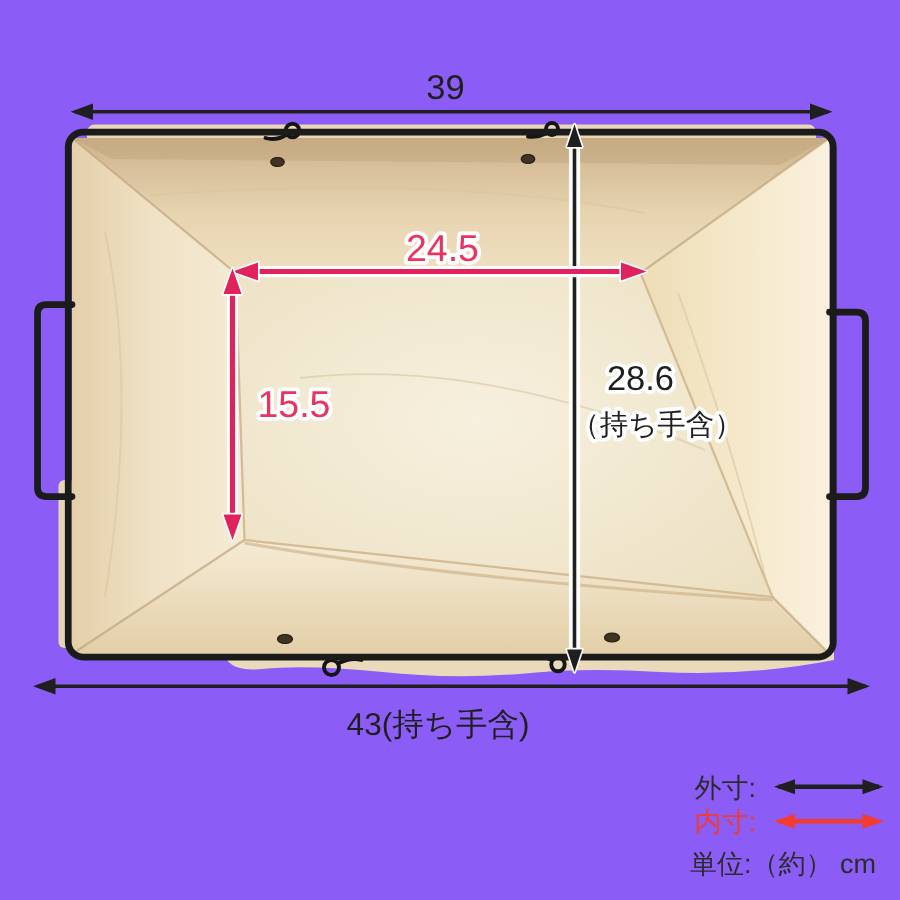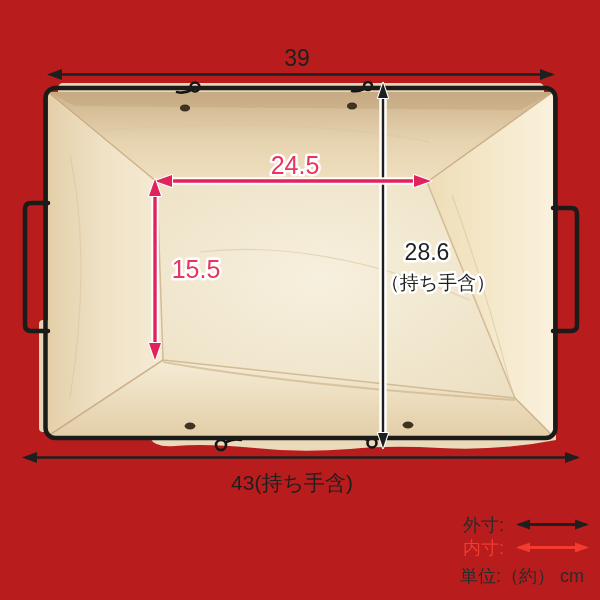--- a/index.html
+++ b/index.html
@@ -1,16 +1,16 @@
 <!DOCTYPE html>
 <html><head>
 <meta charset="utf-8">
 <style>
   html,body{margin:0;padding:0;background:#fff;}
-  #stage{position:relative;width:600px;height:600px;background:#b91c1c;overflow:hidden;
+  #stage{position:relative;width:600px;height:600px;background:#8b5cf6;overflow:hidden;
          font-family:"Liberation Sans","DejaVu Sans",sans-serif;}
   svg text{font-family:"Liberation Sans","DejaVu Sans",sans-serif;}
   .blk-text{fill:#1f1f1f;}
   .halo{stroke:#ffffff;stroke-width:5px;paint-order:stroke;stroke-linejoin:round;}
   .halo-thin{stroke:#ffffff;stroke-width:2.2px;paint-order:stroke;stroke-linejoin:round;}
   .dim-line{fill:none;stroke-linecap:butt;}
   .white-under{stroke:#ffffff;stroke-width:7.5;fill:none;opacity:.95;}
   .seam{stroke:#c3a87e;stroke-width:1.5;opacity:.7;fill:none;}
   .crease{stroke:#d9c49e;stroke-width:1.2;opacity:.6;fill:none;}
   .wire{fill:none;stroke-linecap:round;stroke-linejoin:round;}

